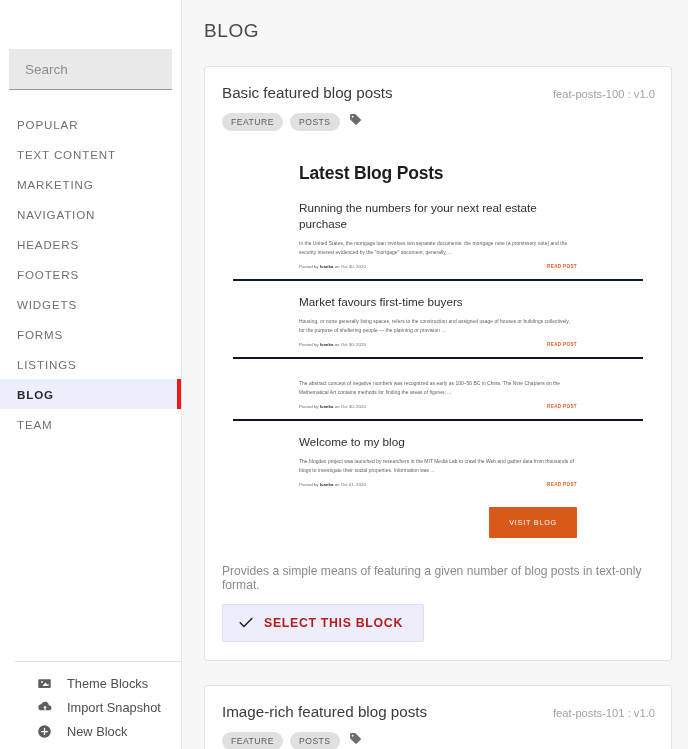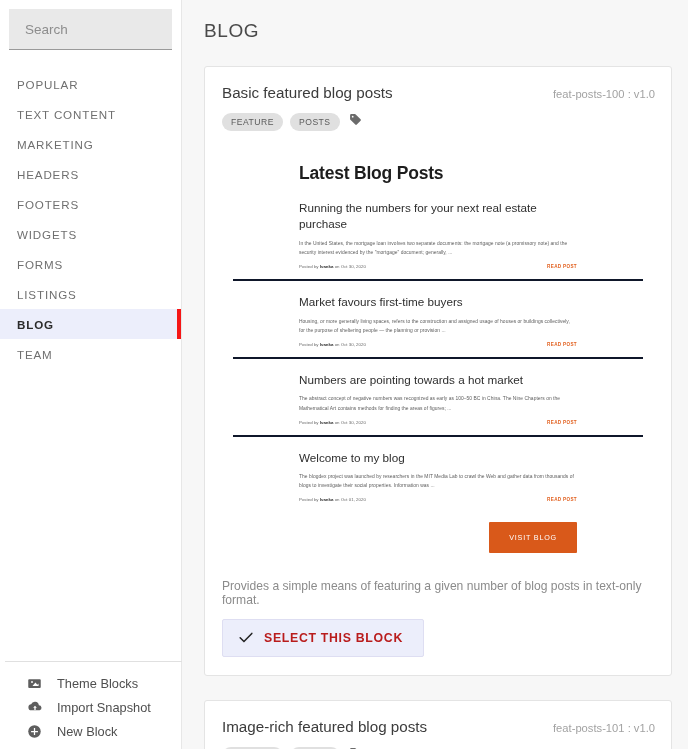--- a/index.html
+++ b/index.html
@@ -17,21 +17,21 @@
     position: absolute; left:0; top:0; width:182px; height:749px;
     background:#ffffff;
     border-right:1px solid #e7e7e7;
   }
   .search-wrap { padding:9px 9px 0 9px; }
   .search-box {
     height:41px; background:#e9e9e9;
     border-bottom:1px solid #9a9a9a;
     display:flex; align-items:center;
     padding-left:14px;
-    font-size:13.5px; color:#8a8a8a;
+    font-size:13.5px; color:#8a8a8a;margin-top:40px;
   }
   .search-box input {
     border:0; background:transparent; outline:none;
     font-family:"Liberation Sans", sans-serif;
     font-size:13.5px; color:#555; width:100%;
   }
   .search-box input::placeholder { color:#8d8d8d; }
 
   .nav { margin-top:19px; }
   .nav-item {
@@ -47,21 +47,21 @@
     color:#2b2b2b;
     font-weight:bold;
   }
   .nav-item.active::after {
     content:""; position:absolute; right:0; top:0;
     width:4px; height:100%; background:#f51616;
   }
 
   
   #sidebar-footer {
-    position:absolute; left:5px; bottom:6px; width:182px;
+    position:absolute; left:15px; bottom:6px; width:182px;
     padding:0 0 0 0;
     border-top:1px solid #e0e0e0;
     padding-top:9px;
   }
   .foot-item {
     height:24px; display:flex; align-items:center;
     padding-left:21px; gap:14px;
     font-size:12.8px; color:#4f4f4f;
     cursor:pointer;
   }
@@ -153,20 +153,23 @@
     <div class="nav-item">
         <span>POPULAR</span>
       </div>
     <div class="nav-item">
         <span>TEXT CONTENT</span>
       </div>
     <div class="nav-item">
         <span>MARKETING</span>
       </div>
     <div class="nav-item">
+        <span>NAVIGATION</span>
+      </div>
+    <div class="nav-item">
         <span>HEADERS</span>
       </div>
     <div class="nav-item">
         <span>FOOTERS</span>
       </div>
     <div class="nav-item">
         <span>WIDGETS</span>
       </div>
     <div class="nav-item">
         <span>FORMS</span>
@@ -250,21 +253,20 @@
       <div class="post">
         <div class="post-title">Market favours first-time buyers</div>
         <div class="post-body">Housing, or more generally living spaces, refers to the construction and assigned usage of houses or buildings collectively, for the purpose of sheltering people — the planning or provision ...</div>
         <div class="post-meta">
           <div class="post-by"><span>Posted by </span><b>Ivanka</b><span> on Oct 30, 2020</span></div>
           <div class="read-post">READ POST</div>
         </div>
       </div>
 
       <div class="post">
-        <div class="post-title">Numbers are pointing towards a hot market</div>
         <div class="post-body">The abstract concept of negative numbers was recognized as early as 100–50 BC in China. The Nine Chapters on the Mathematical Art contains methods for finding the areas of figures; ...</div>
         <div class="post-meta">
           <div class="post-by"><span>Posted by </span><b>Ivanka</b><span> on Oct 30, 2020</span></div>
           <div class="read-post">READ POST</div>
         </div>
       </div>
 
       <div class="post">
         <div class="post-title">Welcome to my blog</div>
         <div class="post-body">The blogdex project was launched by researchers in the MIT Media Lab to crawl the Web and gather data from thousands of blogs to investigate their social properties. Information was ...</div>

